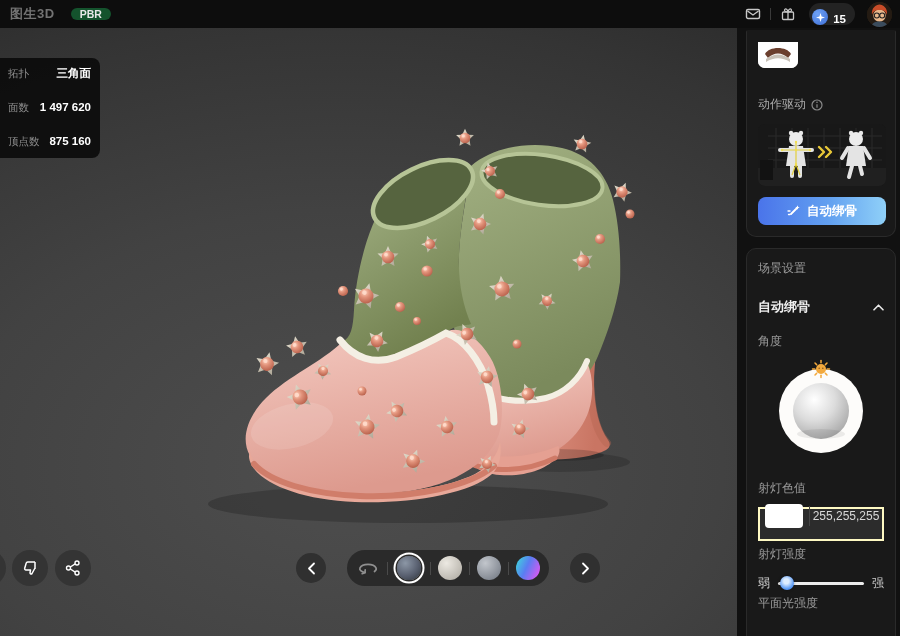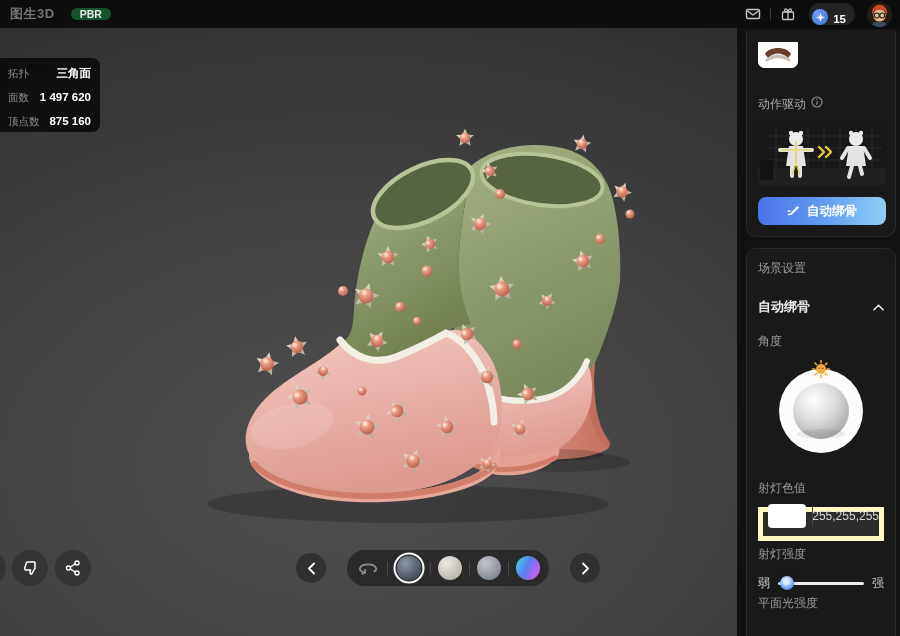--- a/index.html
+++ b/index.html
@@ -23,21 +23,21 @@
   .credits-count { color:#fff; font-size:11.5px; font-weight:bold; }
   .avatar { width:25px; height:25px; border-radius:50%; overflow:hidden; background:#2b2117; cursor:pointer; flex:none; }
 
   
   .canvas { position:absolute; left:0; top:28px; width:737px; height:608px;
     background:radial-gradient(130% 105% at 46% 72%, #4e4e4e 0%, #424242 40%, #343434 70%, #222 100%); cursor:grab; }
   .model-svg { position:absolute; left:170px; top:86px; width:520px; height:414px; }
 
   
   .stats { position:absolute; left:0; top:30px; width:100px; background:rgba(8,8,8,.85);
-    border-radius:0 8px 8px 0; padding:8px 9px 3px 8px; display:flex; flex-direction:column; gap:10px; }
+    border-radius:0 8px 8px 0; padding:8px 9px 9px 8px; display:flex; flex-direction:column; gap:20px; }
   .stat-row { display:flex; justify-content:space-between; align-items:baseline; gap:4px; }
   .stat-lbl { color:#8b8b8b; font-size:10.5px; white-space:nowrap; }
   .stat-val { color:#fff; font-size:11.5px; font-weight:bold; white-space:nowrap; }
 
   
   .circle-btn { width:36px; height:36px; border-radius:50%; background:#343434; border:none;
     display:flex; align-items:center; justify-content:center; cursor:pointer; flex:none; }
   .bl-actions { position:absolute; left:0; bottom:50px; height:36px; }
   .bl-actions .circle-btn { position:absolute; bottom:0; }
 
@@ -56,34 +56,34 @@
   .sp-normal { background:linear-gradient(115deg, #3ed4dc 5%, #5a7df2 45%, #c95df2 85%, #e07af0); }
   .rotate-btn { width:24px; height:24px; border:none; background:transparent; cursor:pointer;
     display:flex; align-items:center; justify-content:center; }
 
   
   .sidebar { position:absolute; left:737px; top:28px; width:163px; height:608px; background:#111;
     padding:2px 4px 0 9px; overflow:hidden; }
   .card { background:#191919; border:1px solid #2a2a2a; border-radius:10px; padding:11px; }
   .card1 { margin-top:0; border-top-color:#191919; border-top-left-radius:2px; border-top-right-radius:2px; }
   .src-thumb { width:40px; height:26px; background:#fff; border-radius:0 0 7px 7px; overflow:hidden; cursor:pointer; }
-  .sec-title-row { display:flex; gap:5px; margin-top:28px; }
+  .sec-title-row { display:flex; align-items:center; gap:5px; margin-top:28px; }
   .sec-title { color:#a9a9a9; font-size:12px; }
   .rig-preview { margin-top:11px; width:128px; height:62px; border-radius:7px; overflow:hidden; background:#1a1a1a; }
   .rig-btn { margin-top:11px; width:128px; height:28px; border:none; border-radius:8px; cursor:pointer;
     background:linear-gradient(90deg,#4a74ea 0%, #62a0f0 55%, #8fd0f8 100%);
     color:#fff; font-size:12.5px; font-weight:bold; display:flex; align-items:center; justify-content:center; gap:6px; }
   .card2 { margin-top:11px; height:560px; }
   .side-label { color:#9a9a9a; font-size:12px; }
   .lighting-row { display:flex; align-items:center; justify-content:space-between; margin-top:21px; }
   .lighting-title { color:#efefef; font-size:13px; font-weight:bold; }
   .angle-label { margin-top:17px; }
   .angle-widget { margin:8px auto 0; width:96px; height:96px; cursor:pointer; }
   .spot-color-label { margin-top:26px; }
-  .color-input { margin-top:10px; height:34px; background:#2c2c2c; border:5px solid #fef9c3; border-radius:0;
+  .color-input { margin-top:10px; height:34px; background:#2c2c2c; border:2px solid #fef9c3; border-radius:0;
     display:flex; align-items:center; padding:0 0 16px 5px; cursor:pointer; }
   .swatch { width:38px; height:24px; background:#fff; border-radius:4px; flex:none; }
   .ci-div { width:1px; height:20px; background:#454545; margin-left:6px; }
   .ci-val { flex:1; text-align:center; color:#d8d8d8; font-size:12px; }
   .slider-label { margin-top:5px; }
   .slider-row { display:flex; align-items:center; gap:8px; margin-top:13px; height:14px; }
   .sl-end { color:#cfcfcf; font-size:12px; flex:none; }
   .track { position:relative; flex:1; height:3px; background:#ececec; border-radius:2px; cursor:pointer; }
   .handle { position:absolute; top:50%; transform:translateY(-50%); width:14px; height:14px; border-radius:50%;
     background:radial-gradient(circle at 45% 38%, #dcecff 0 22%, #5a9af5 65%, #3b7ce8); cursor:grab;

